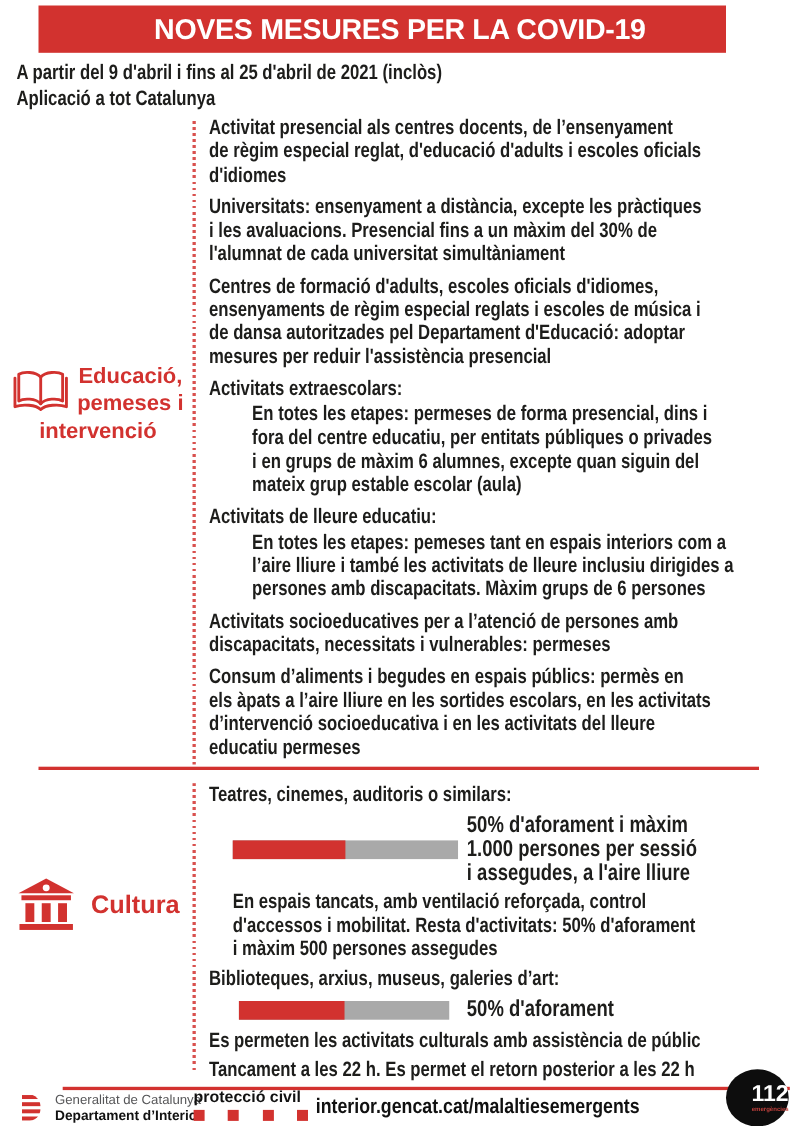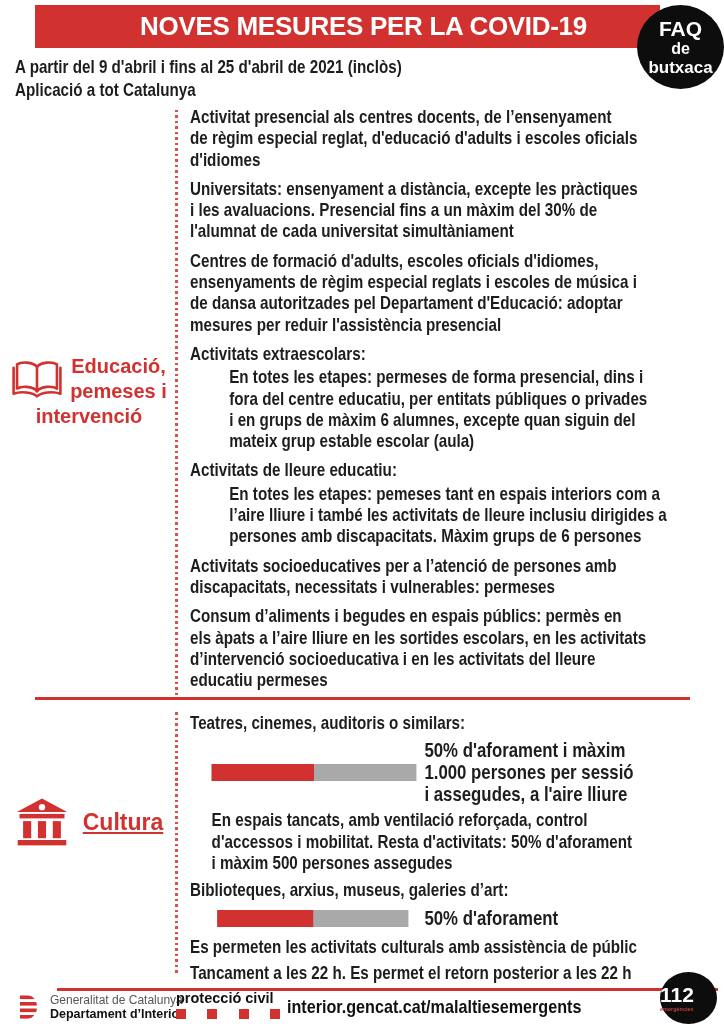--- a/index.html
+++ b/index.html
@@ -34,29 +34,29 @@
   .vline{
     position:absolute;left:175px;width:3px;
     background-image:repeating-linear-gradient(to bottom,rgba(210,50,47,.85) 0 2.5px,transparent 2.5px 5.5px);
   }
   #vline-edu{top:110px;height:585px;}
   #vline-cul{top:712px;height:262px;}
   .divider{position:absolute;left:35px;top:697px;width:655px;height:3px;background:var(--red);}
   .footer-line{position:absolute;left:57px;top:988px;width:661px;height:2.5px;background:var(--red);}
   
   .edu-side{
-    position:absolute;left:0;top:354px;width:178px;text-align:center;color:var(--red);
+    position:absolute;left:0;top:330px;width:178px;text-align:center;color:var(--red);
     font-size:20px;line-height:25px;
   }
   .edu-side-top{display:flex;align-items:center;justify-content:center;gap:7px;margin-bottom:0;}
   .book-icon{width:52px;height:44px;flex:none;}
   
   .cul-side{
     position:absolute;left:0;top:798px;width:178px;display:flex;align-items:center;justify-content:center;gap:14px;
-    color:var(--red);font-size:23px;text-decoration:underline;
+    color:var(--red);font-size:23px;
   }
   .museum-icon{width:54px;height:48px;flex:none;}
   
   .content{
     position:absolute;left:190px;width:680px;font-size:19px;line-height:21.3px;
     transform:scaleX(0.8);transform-origin:0 0;
   }
   #edu-content{top:106px;}
   #cul-content{top:712px;}
   .para{margin-bottom:8px;}
@@ -87,37 +87,32 @@
   .proteccio{position:absolute;left:176px;top:990px;z-index:2;}
   .proteccio-lbl{font-size:14.5px;color:#111;white-space:nowrap;}
   .squares{display:flex;justify-content:space-between;width:104px;margin-top:3px;}
   .sq{width:10px;height:10px;background:var(--red);}
   .footer-url{
     position:absolute;left:287px;top:996px;font-size:19px;color:#111;z-index:2;
     transform:scaleX(0.85);transform-origin:0 0;white-space:nowrap;
   }
   .badge-112{
     position:absolute;left:660px;top:972px;width:57px;height:52px;background:#0d0d0d;border-radius:50%;
-    display:flex;flex-direction:column;align-items:flex-start;justify-content:center;z-index:3;color:#fff;
+    display:flex;flex-direction:column;align-items:flex-end;justify-content:center;z-index:3;color:#fff;
   }
   .n112{font-size:21px;line-height:1;}
   .l112{font-size:5.5px;color:#c0413d;margin-top:1px;}
 </style>
 </head>
 <body>
 
 <div class="page">
 
   <div class="header-bar">
     <div class="header-title">NOVES MESURES PER LA COVID-19</div>
-  </div>
-  <div class="faq-badge">
-    <div class="faq-l1">FAQ</div>
-    <div class="faq-l2">de</div>
-    <div class="faq-l3">butxaca</div>
   </div>
   <div class="subtitle">
     <div class="ln">A partir del 9 d'abril i fins al 25 d'abril de 2021 (inclòs)</div>
     <div class="ln">Aplicació a tot Catalunya</div>
   </div>
 
   <div class="vline" id="vline-edu"></div>
   <div class="vline" id="vline-cul"></div>
   <div class="divider"></div>
   <div class="footer-line"></div>

